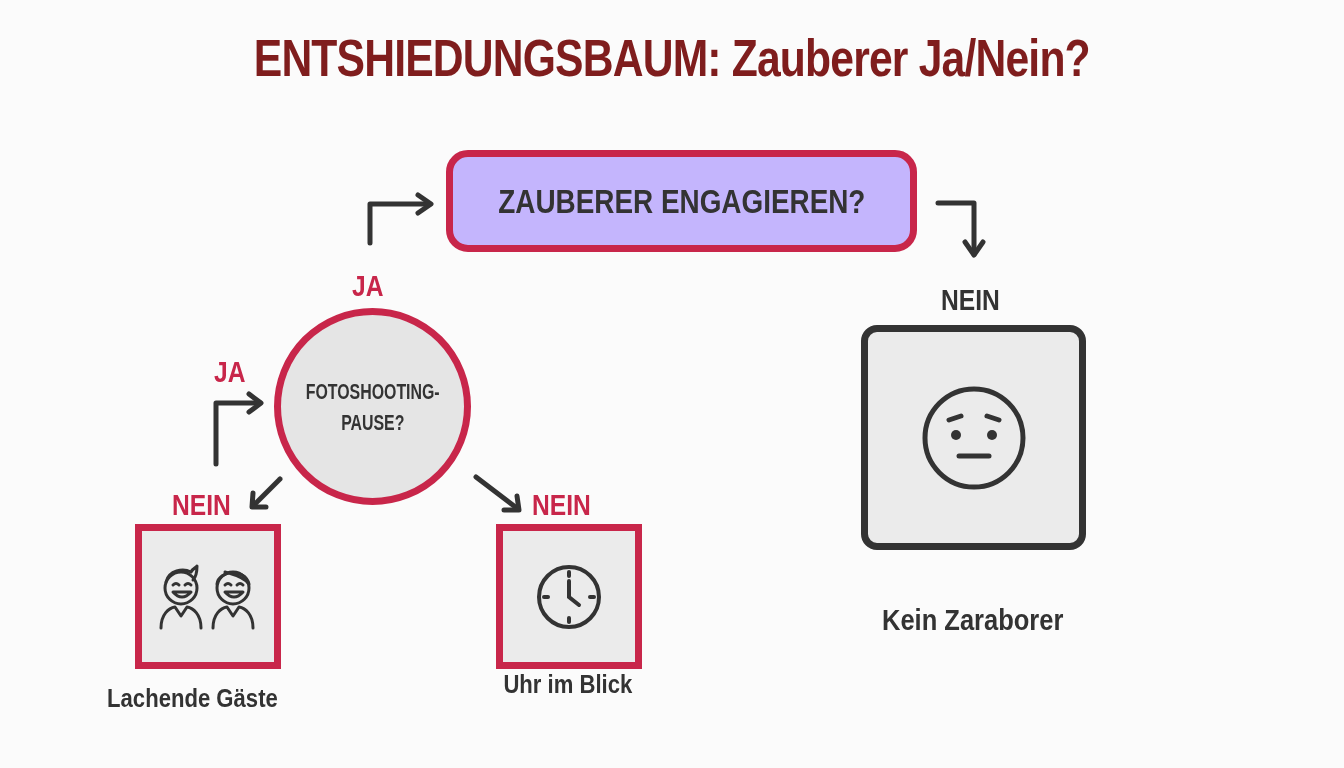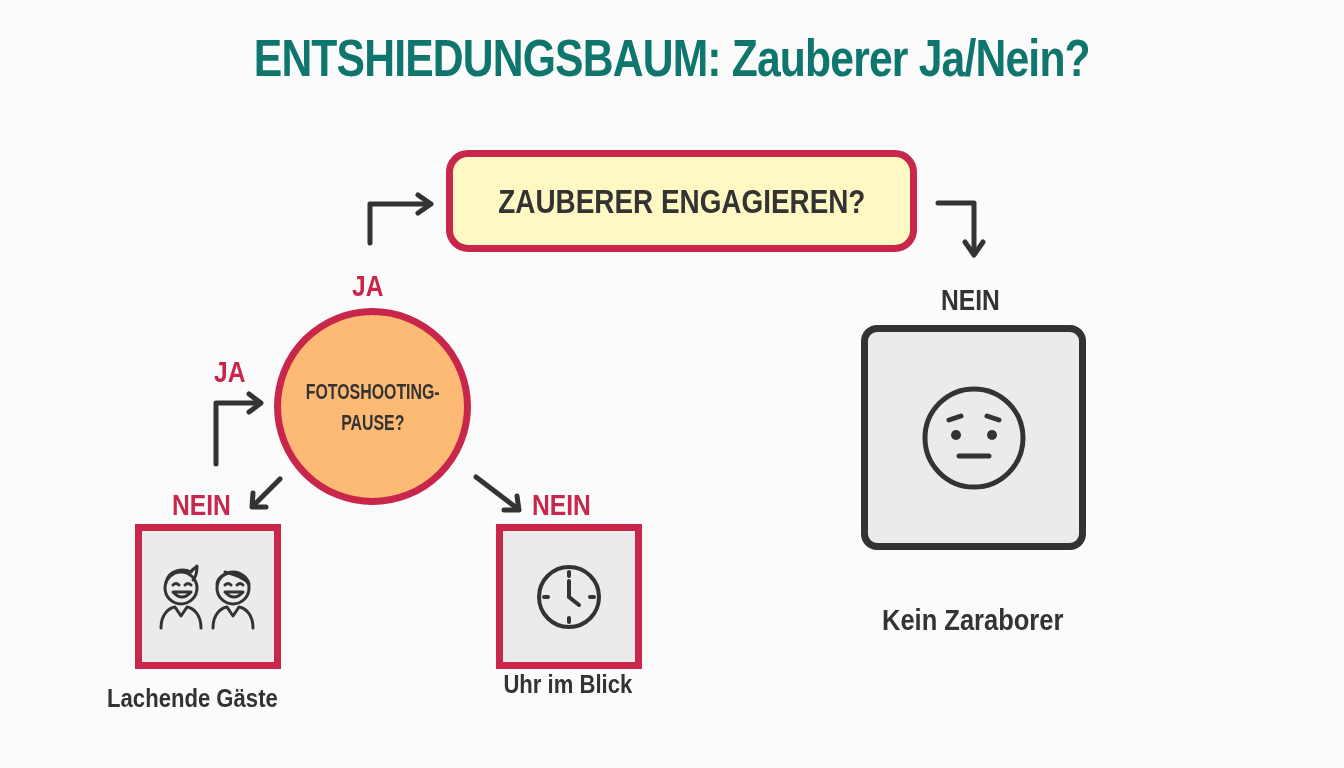--- a/index.html
+++ b/index.html
@@ -4,35 +4,35 @@
 <style>
   html, body { margin:0; padding:0; }
   body {
     width:1344px; height:768px; position:relative; overflow:hidden;
     background:#fbfbfb;
     font-family:"Liberation Sans", "DejaVu Sans", sans-serif;
     color:#333333;
   }
   .title {
     position:absolute; left:0; top:28px; width:1344px; text-align:center;
-    font-size:52px; font-weight:bold; color:#0f766e; letter-spacing:-1px;
+    font-size:52px; font-weight:bold; color:#7f1d1d; letter-spacing:-1px;
   }
   .title span { display:inline-block; transform:scaleX(0.82); }
   .node-rect {
     position:absolute; left:446px; top:150px; width:471px; height:102px;
     box-sizing:border-box; border:7px solid #c8264a; border-radius:22px;
-    background:#fef9c3; display:flex; align-items:center; justify-content:center;
+    background:#c4b5fd; display:flex; align-items:center; justify-content:center;
   }
   .node-rect span {
     font-size:34px; font-weight:bold; color:#333; display:inline-block; transform:scaleX(0.82);
   }
   .node-circle {
     position:absolute; left:274px; top:308px; width:197px; height:197px;
     box-sizing:border-box; border:7px solid #c8264a; border-radius:50%;
-    background:#fdba74; display:flex; align-items:center; justify-content:center;
+    background:#e5e5e5; display:flex; align-items:center; justify-content:center;
     text-align:center;
   }
   .node-circle span {
     font-size:22px; font-weight:bold; color:#333; line-height:31px;
     display:inline-block; transform:scaleX(0.85);
   }
   .label {
     position:absolute; font-weight:bold; font-size:30px; white-space:nowrap;margin-top:11px;
   }
   .label span { display:inline-block; transform:scaleX(0.82); transform-origin:left center; }

